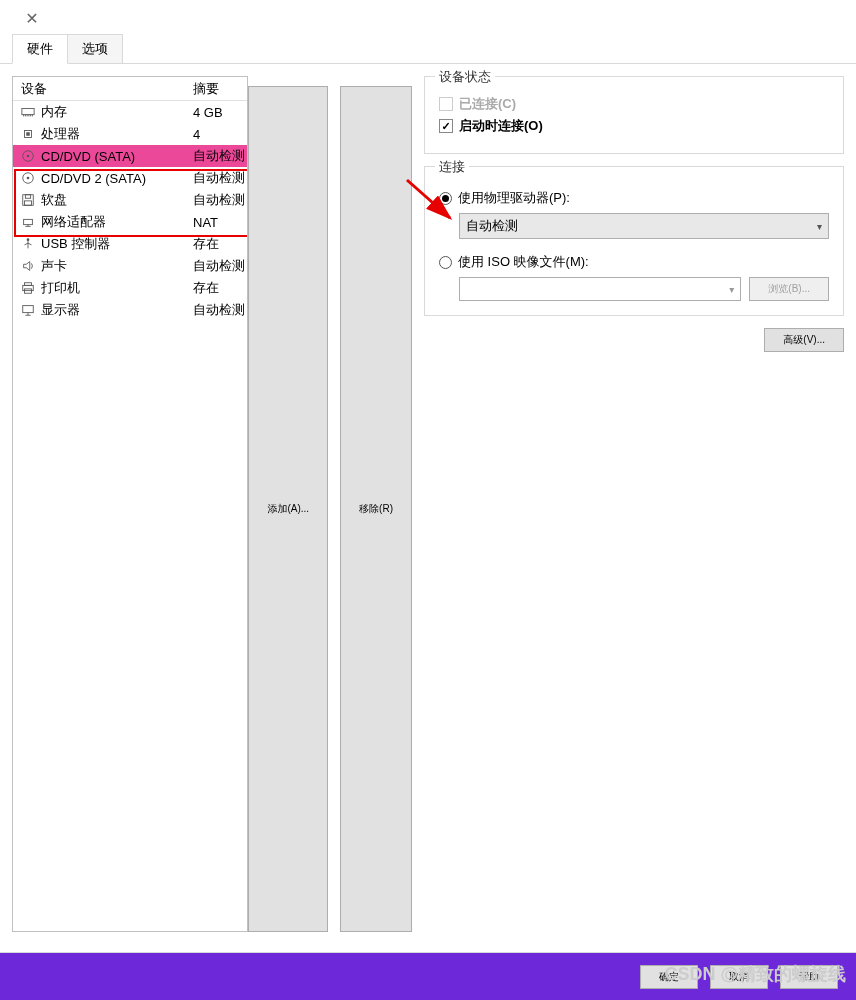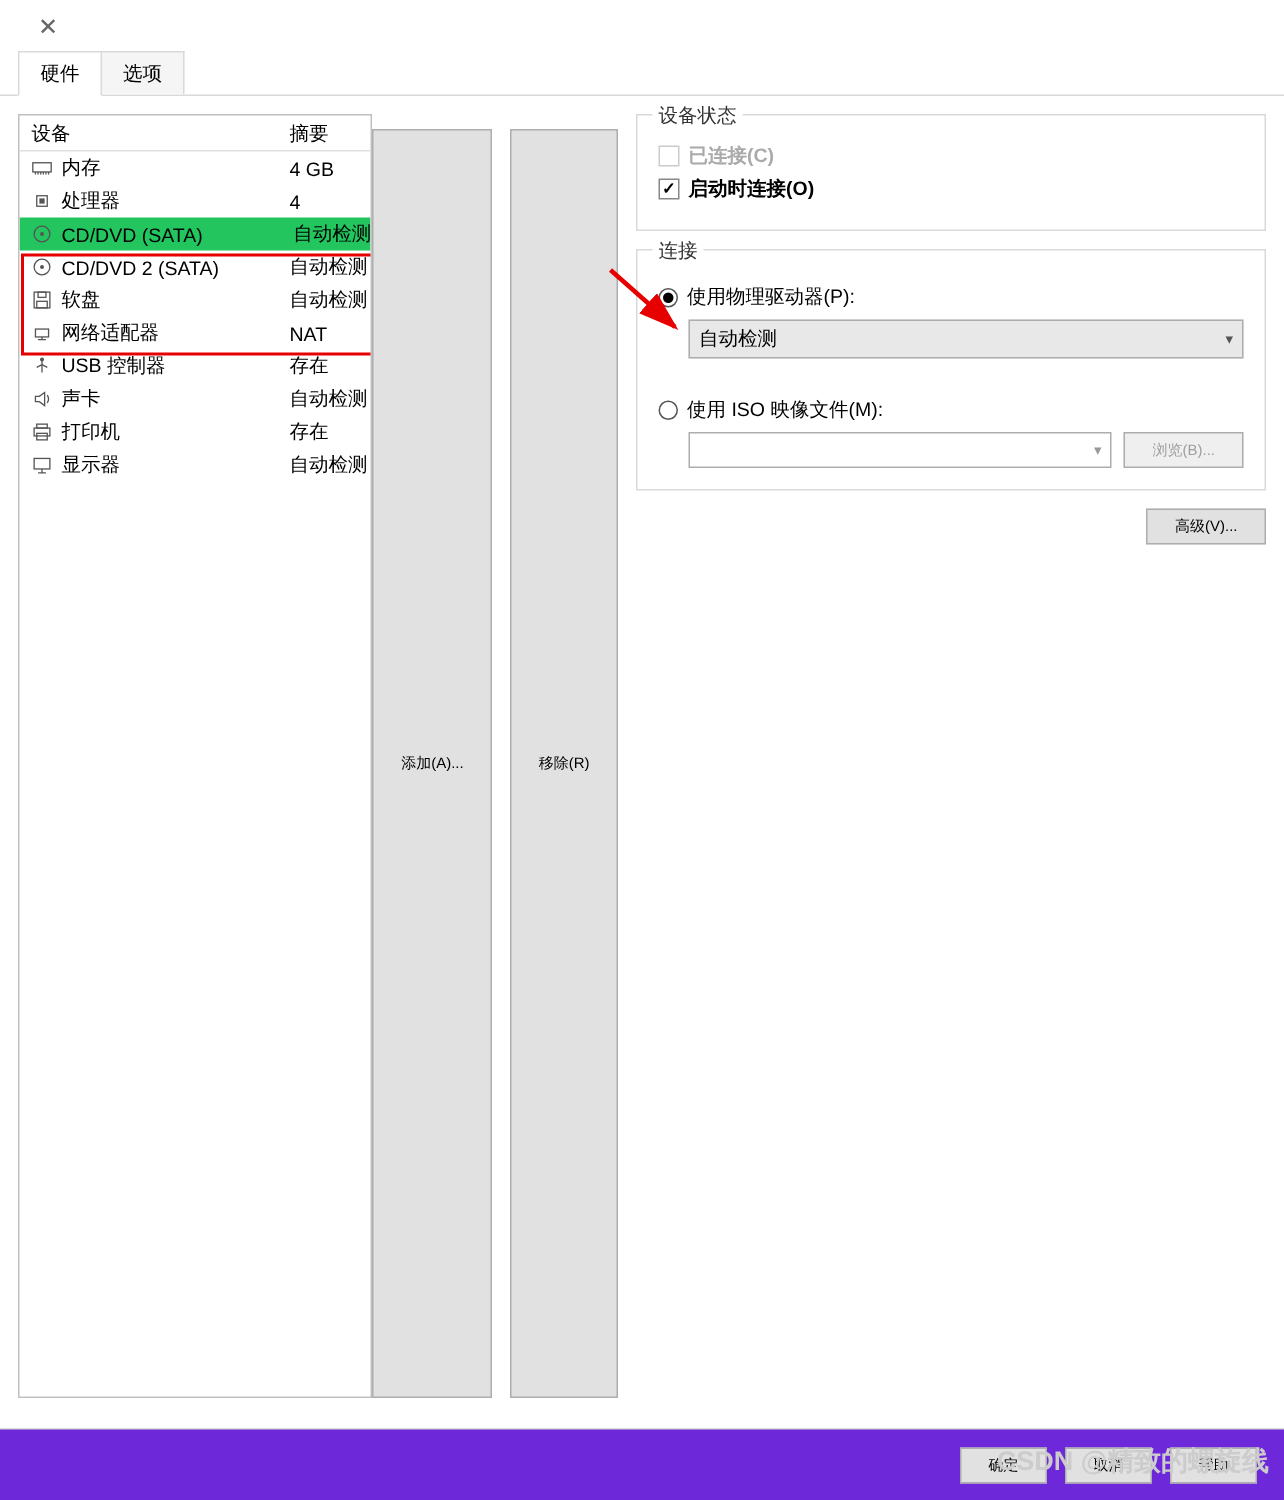--- a/index.html
+++ b/index.html
@@ -22,21 +22,21 @@
 .right { flex: 1; }
 
 
 .device-box { flex: 1; border: 1px solid #c0c0c0; overflow: hidden; position: relative; }
 .dev-header { display: flex; height: 24px; align-items: center; border-bottom: 1px solid #e0e0e0; }
 .dev-header .col1 { width: 180px; padding-left: 8px; }
 .dev-header .col2 { flex: 1; }
 .dev-row { display: flex; height: 22px; align-items: center; cursor: pointer; }
 .dev-row .col1 { width: 180px; padding-left: 8px; display: flex; align-items: center; gap: 6px; }
 .dev-row .col2 { flex: 1; }
-.dev-row.selected { background: #22c55e; text-align: right; }
+.dev-row.selected { background: #ec4899; }
 .dev-icon { width: 14px; height: 14px; display: inline-flex; align-items: center; justify-content: center; }
 .dev-icon svg { width: 14px; height: 14px; }
 
 
 .red-box { position: absolute; border: 2px solid #e60000; left: 1px; width: 397px; top: 92px; height: 68px; pointer-events: none; }
 
 
 .red-arrow { position: absolute; left: 402px; top: 170px; pointer-events: none; }
 
 
@@ -246,21 +246,21 @@
     <div class="group">
       <span class="group-title">连接</span>
       <div class="radio-row">
         <span class="radio checked"></span>
         <span>使用物理驱动器(P):</span>
       </div>
       <div class="select">
         <span>自动检测</span>
         <span class="chev">▾</span>
       </div>
-      <div class="radio-row" style="margin-top:25px;">
+      <div class="radio-row" style="margin-top:14px;">
         <span class="radio"></span>
         <span>使用 ISO 映像文件(M):</span>
       </div>
       <div class="iso-row">
         <div class="iso-input">
           <span></span>
           <span class="chev">▾</span>
         </div>
         <button class="btn disabled">浏览(B)...</button>
       </div>

